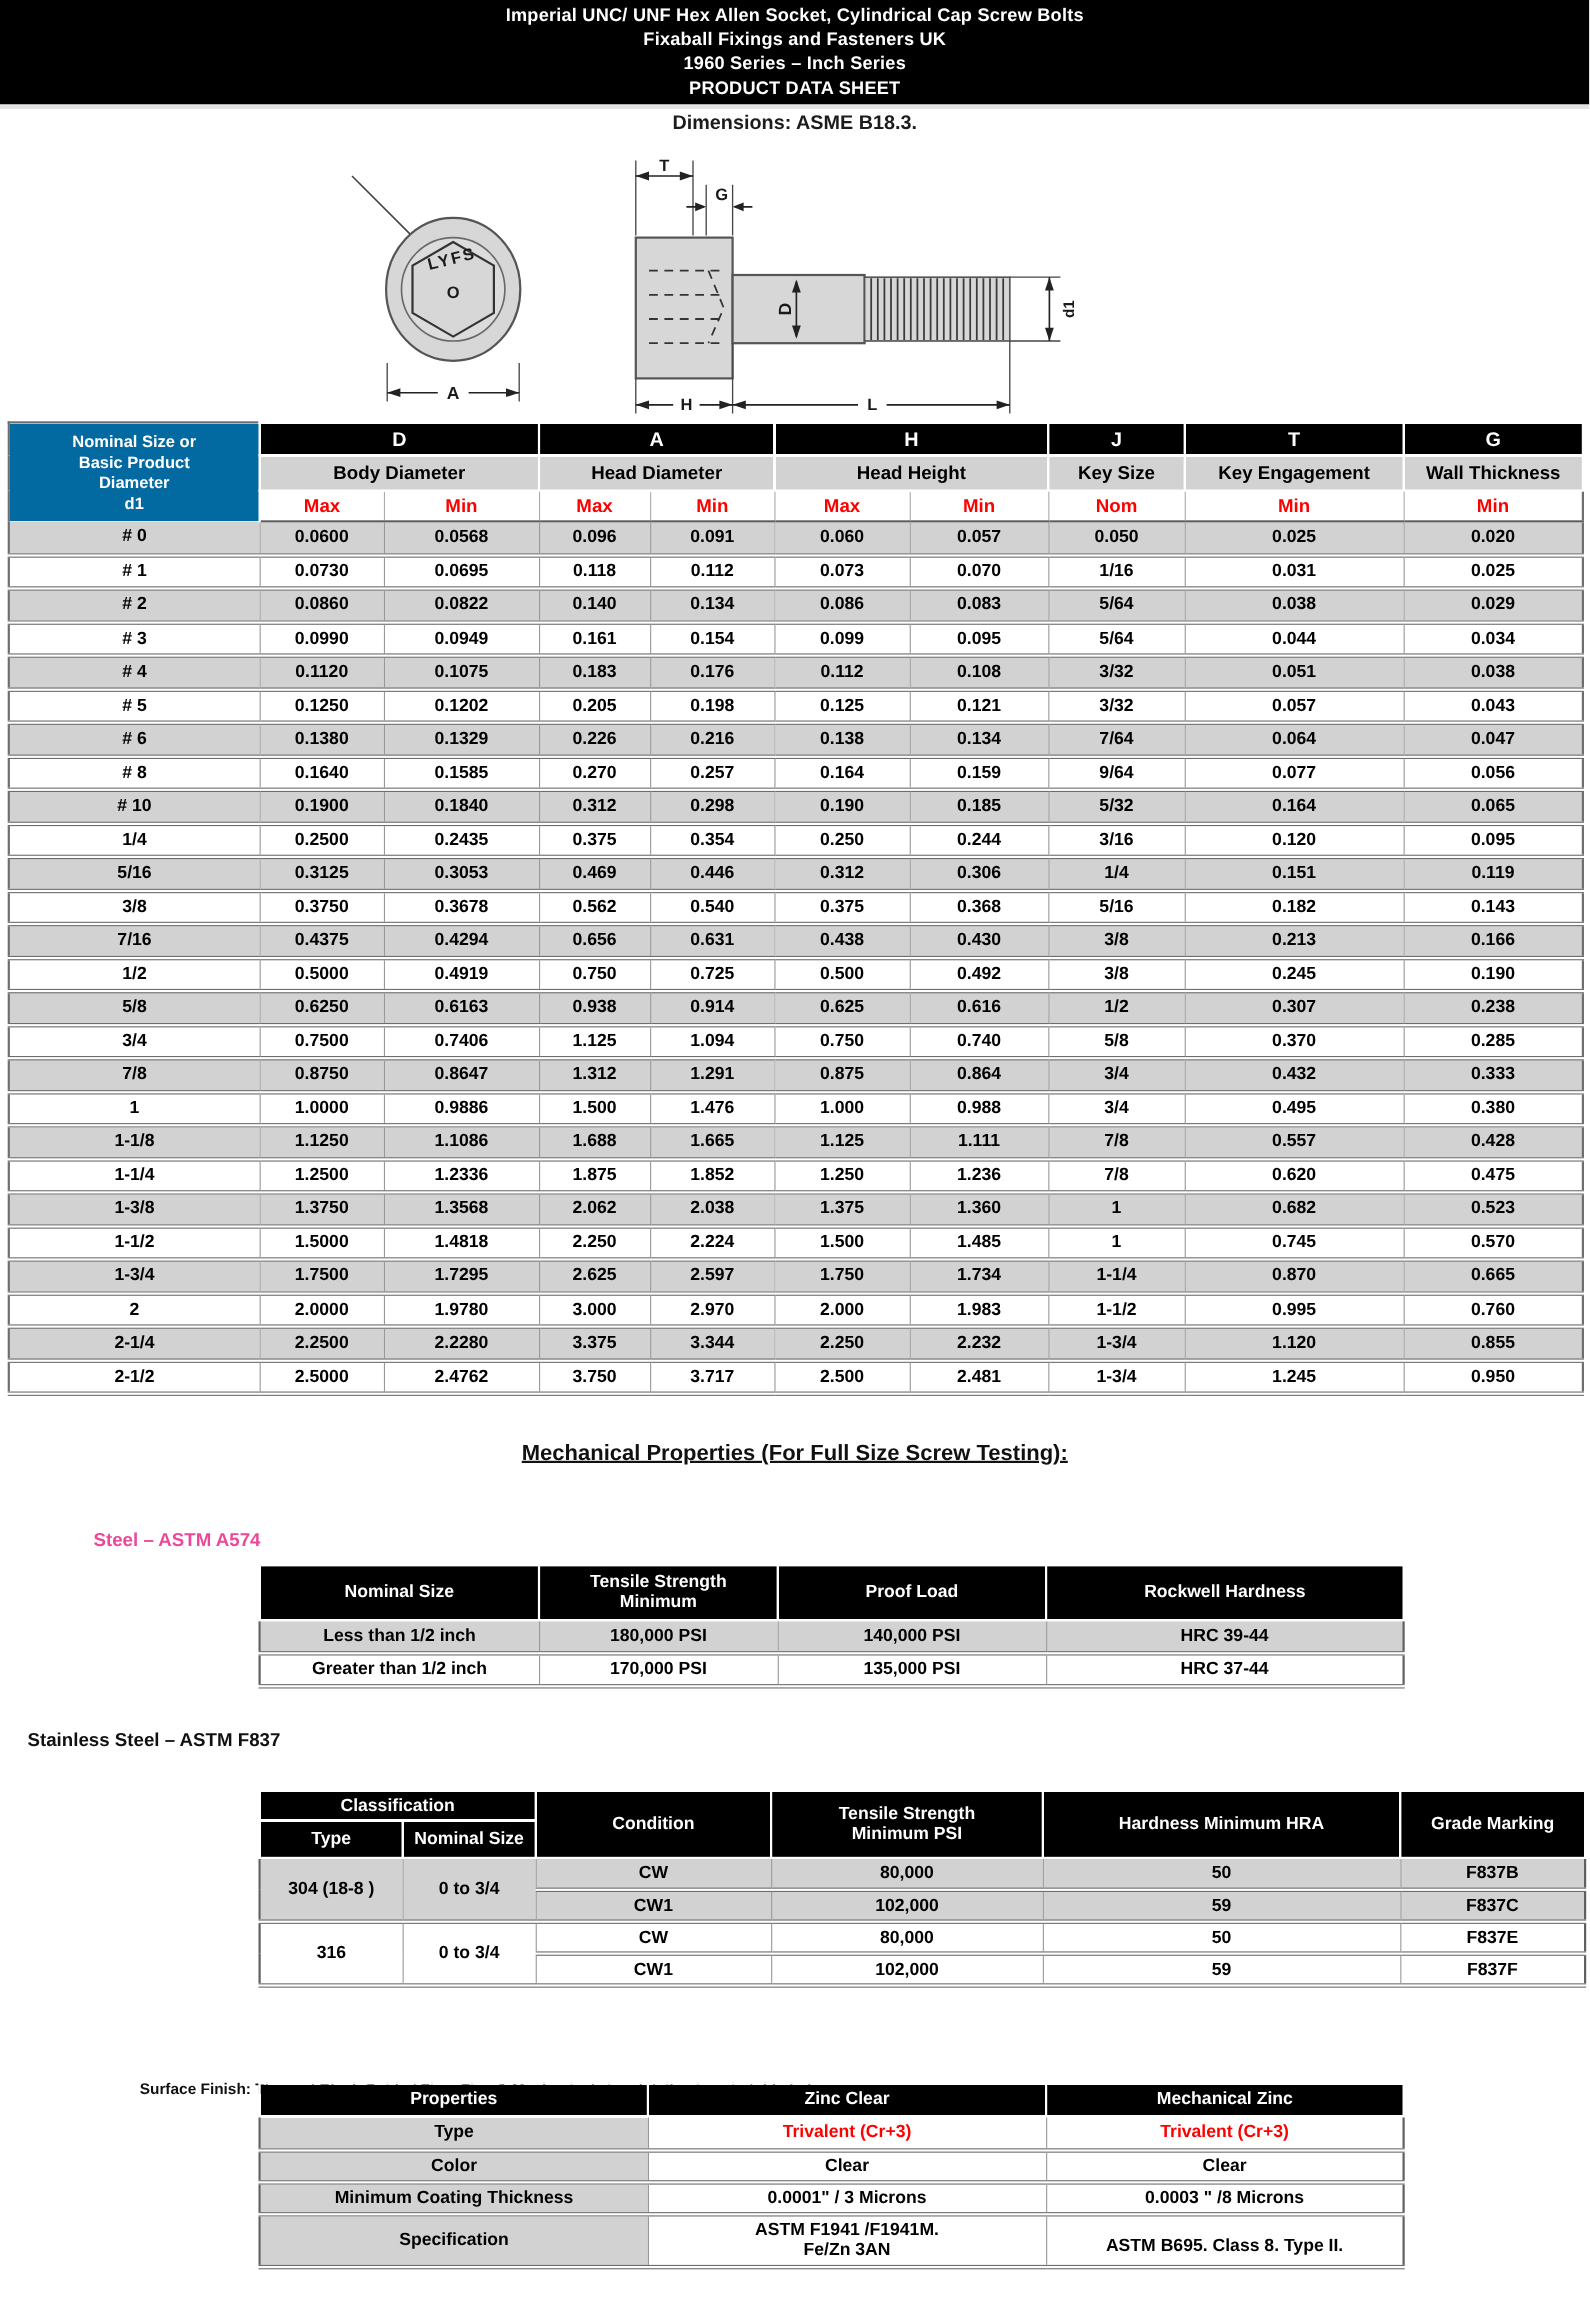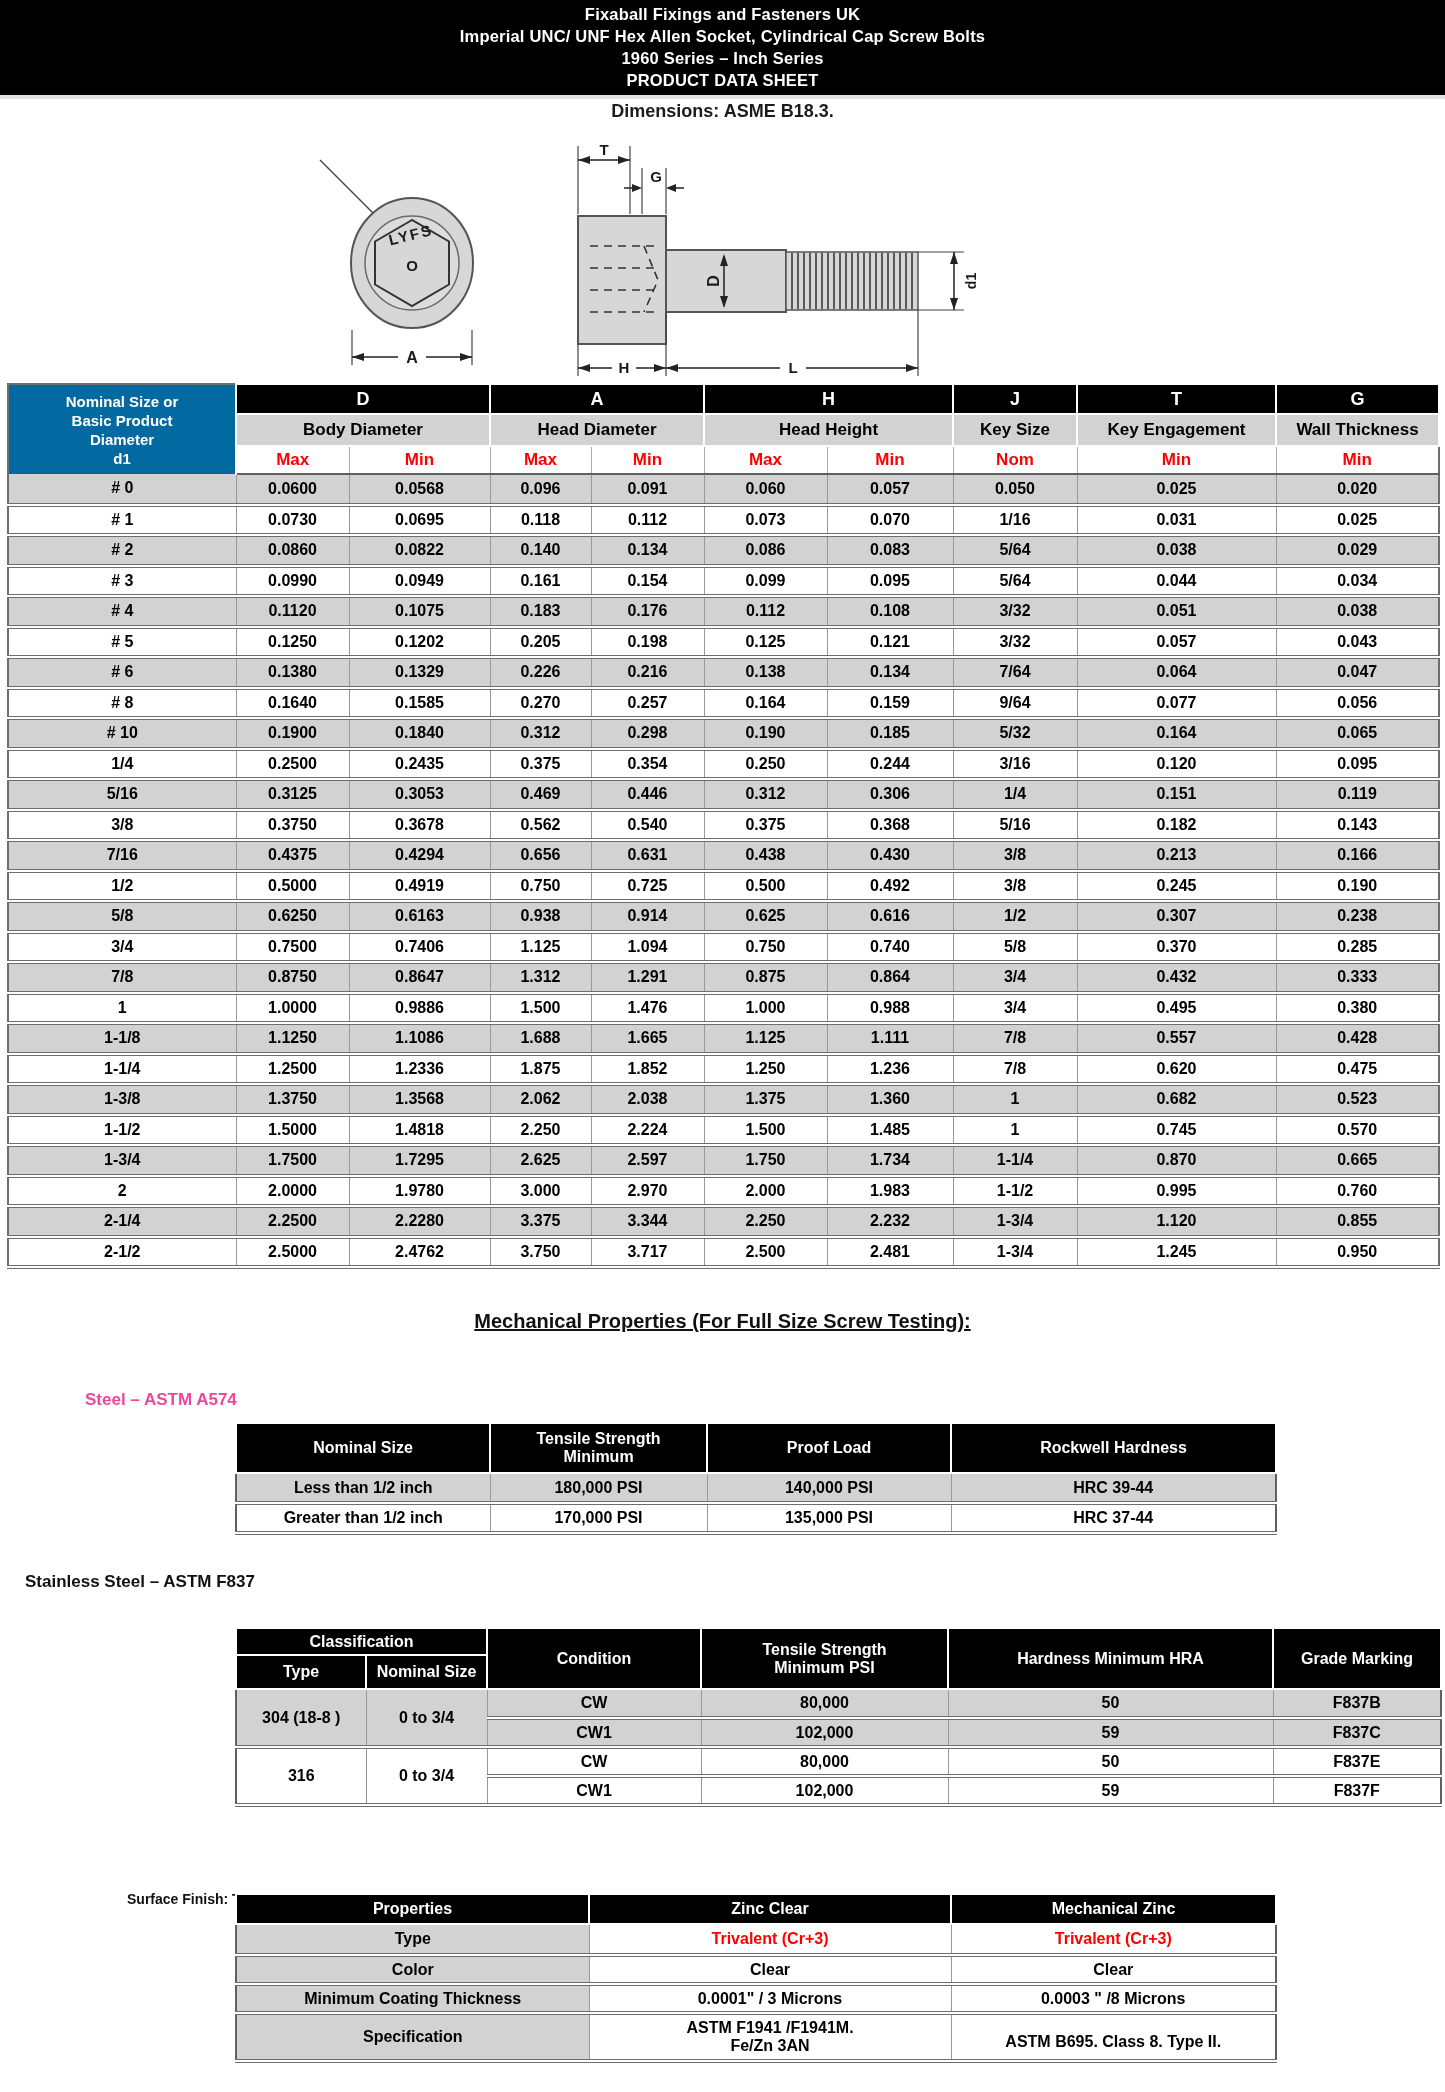--- a/index.html
+++ b/index.html
@@ -65,22 +65,22 @@
   .h-steel { position:absolute; top:1372px; left:85px; font-size:17px; font-weight:bold; color:#ec4899;margin-top:18px; }
   .h-stainless { position:absolute; top:1572px; left:25px; font-size:17px; font-weight:bold; color:#111; }
   .h-surface { position:absolute; top:1843px; left:127px; font-size:14px; font-weight:bold; color:#111;margin-top:48px; }
 </style>
 </head>
 <body>
 
 <div class="page">
 
   <div class="banner">
+    <div>Imperial UNC/ UNF Hex Allen Socket, Cylindrical Cap Screw Bolts</div>
     <div>Fixaball Fixings and Fasteners UK</div>
-    <div>Imperial UNC/ UNF Hex Allen Socket, Cylindrical Cap Screw Bolts</div>
     <div>1960 Series – Inch Series</div>
     <div>PRODUCT DATA SHEET</div>
   </div>
   <div class="banner-strip"></div>
   <div class="dims-note">Dimensions: ASME B18.3.</div>
 
   <svg class="drawing" viewBox="0 0 724 258">
 
     <g>
       <line x1="58" y1="32" x2="122" y2="96" stroke="#444" stroke-width="1.5"></line>

